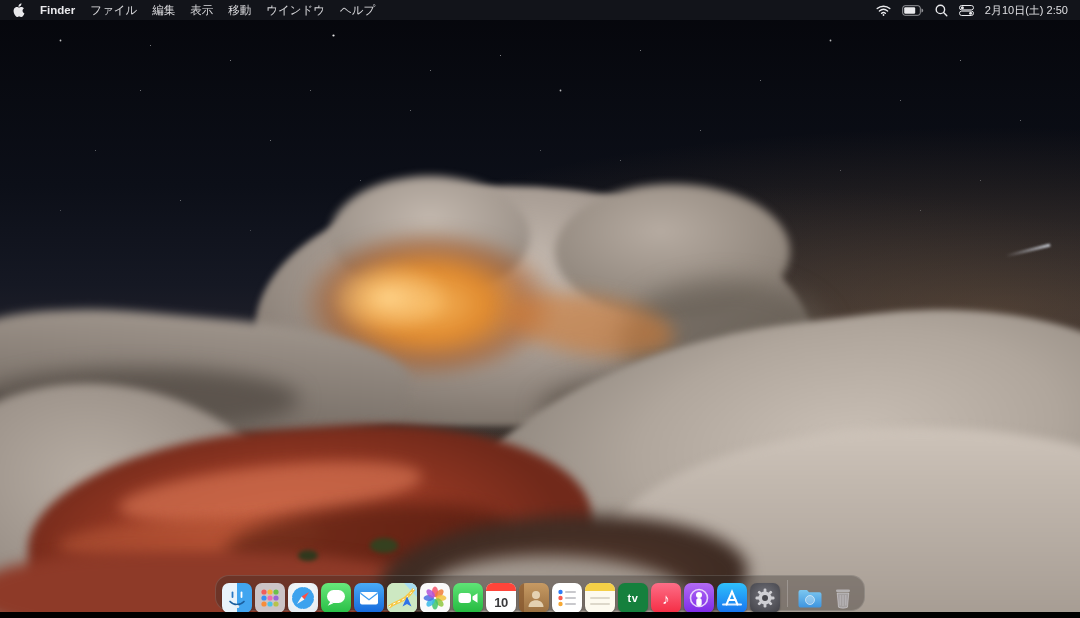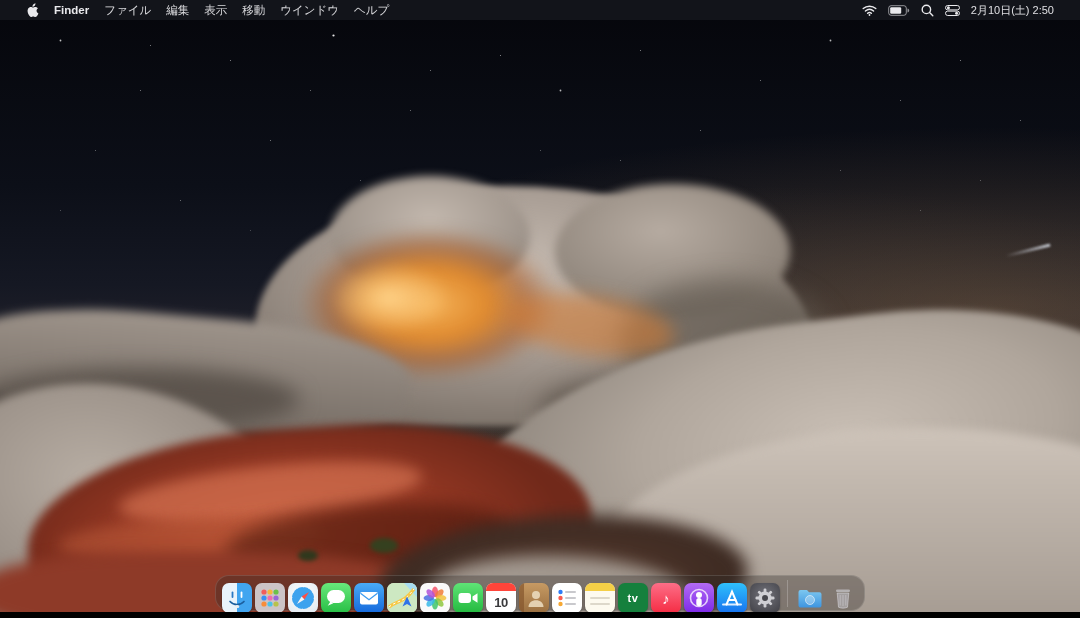--- a/index.html
+++ b/index.html
@@ -82,21 +82,21 @@
 
   .dirt-center{left:378px;top:516px;width:370px;height:128px;border-radius:50%;
     background:radial-gradient(closest-side,#55382b,#3c2a22);transform:rotate(-3deg);filter:blur(8px);}
   .pale-tongue{left:425px;top:556px;width:270px;height:86px;border-radius:50%;
     background:#a1978e;transform:rotate(2deg);filter:blur(8px);}
   .shrub1{left:370px;top:538px;width:28px;height:15px;border-radius:50%;background:#35401f;filter:blur(2px);}
   .shrub2{left:298px;top:550px;width:20px;height:11px;border-radius:50%;background:#2f381d;filter:blur(2px);}
 
   
   .menubar{position:absolute;top:0;left:0;right:0;height:20px;z-index:60;
-    background:rgba(21,23,29,.88);display:flex;align-items:center;padding:0 26px;
+    background:rgba(21,23,29,.88);display:flex;align-items:center;padding:0 12px;
     color:#e9e9ec;font-size:11.5px;gap:8px;}
   .mb-left{display:flex;align-items:center;gap:15px;}
   .mb-app{font-weight:700;}
   .mb-item{opacity:.92;cursor:default;}
   .mb-right{margin-left:auto;display:flex;align-items:center;gap:11px;justify-content:flex-end;}
   .mb-ic svg{display:block;}
   .mb-clock{font-size:11px;opacity:.95;white-space:nowrap;}
 
   
   .dock{position:absolute;left:50%;transform:translateX(-50%);bottom:7px;z-index:50;

